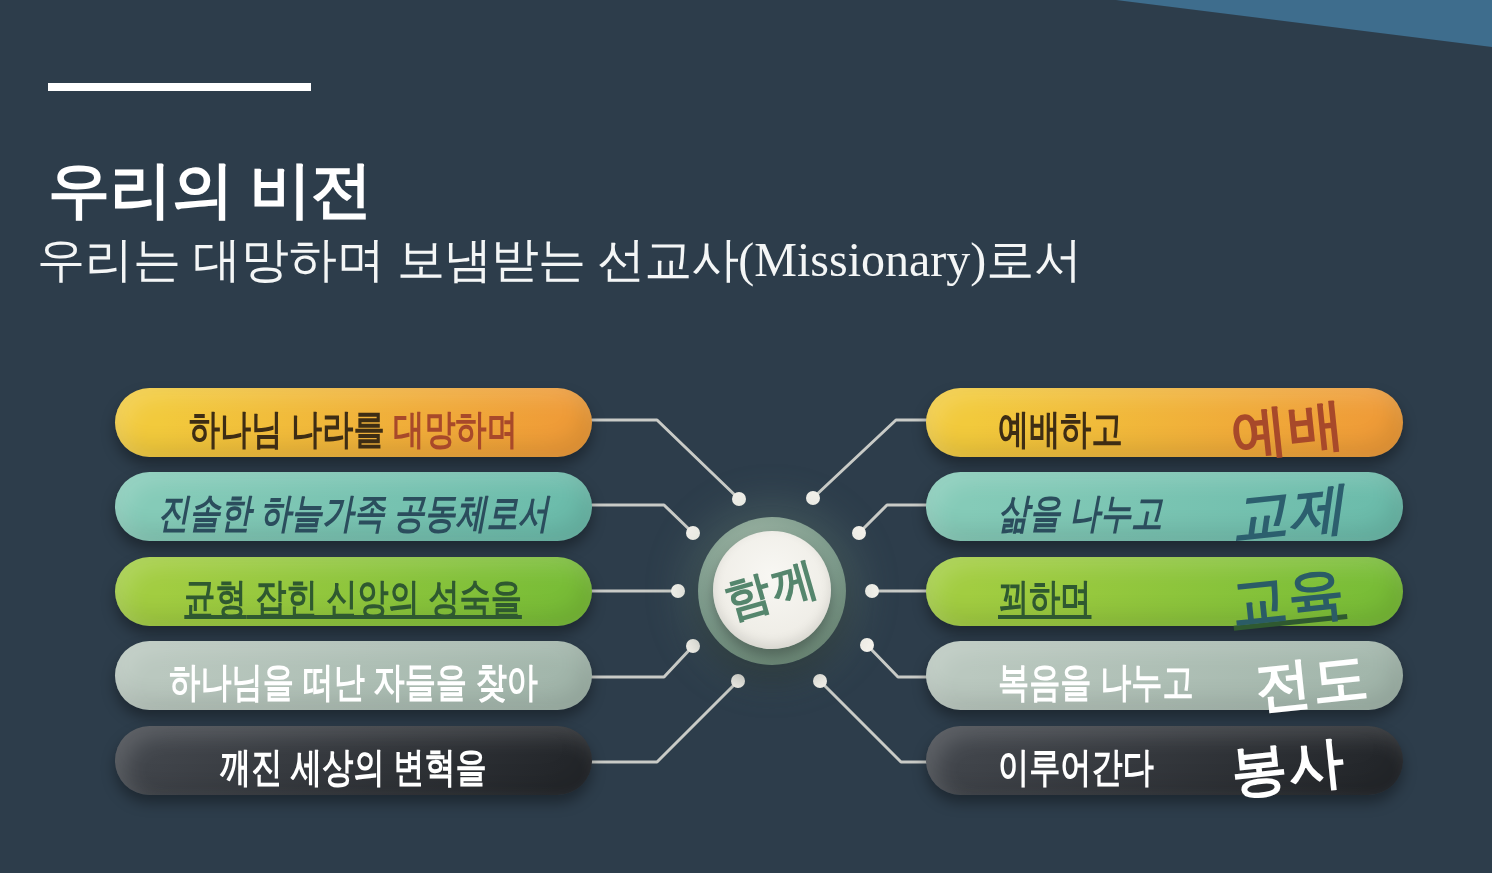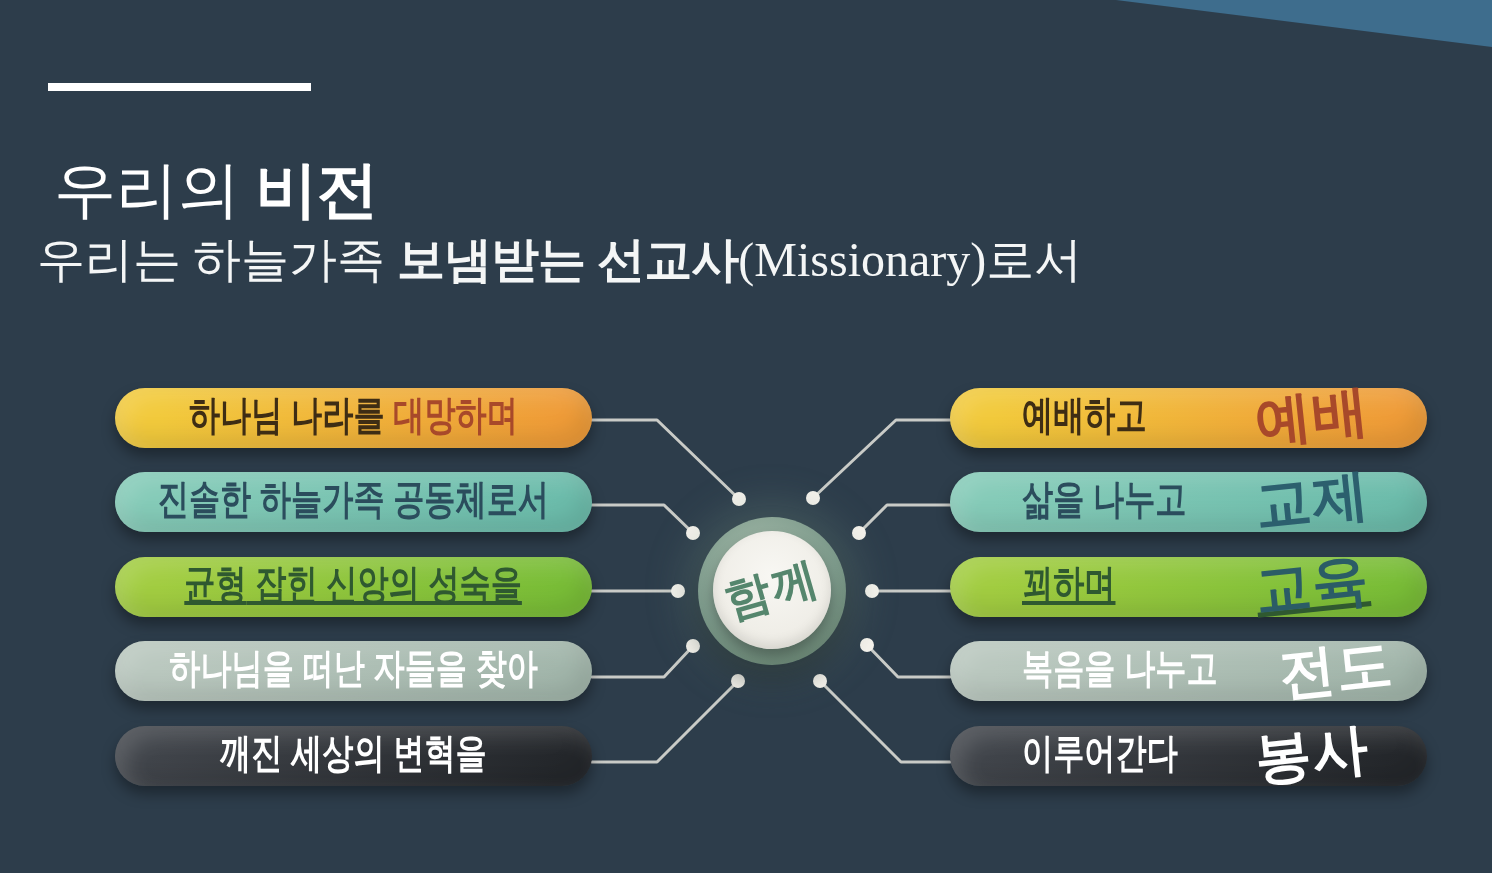--- a/index.html
+++ b/index.html
@@ -10,35 +10,35 @@
   }
   
   .corner-triangle{
     position:absolute;top:0;right:0;width:376px;height:47px;
     background:#3e6d8d;
     clip-path:polygon(0 0,100% 0,100% 100%);
   }
   
   .title-bar{position:absolute;left:48px;top:83px;width:263px;height:8px;background:#ffffff;}
   .page-title{position:absolute;left:48px;top:112px;font-size:62px;line-height:1.15;color:#ffffff;white-space:nowrap;}
-  .page-title .serif{font-family:"Liberation Serif", serif;font-weight:400;margin-left:6px;}
+  .page-title .serif{font-family:"Liberation Serif", serif;font-weight:700;}
   .page-title .sans-bold{font-family:Liberation Sans, sans-serif;font-weight:700;letter-spacing:-1px;}
   .page-subtitle{position:absolute;left:37px;top:232px;font-size:48px;line-height:1.15;color:#f4f6f6;white-space:nowrap;}
   .page-subtitle .serif{font-family:"Liberation Serif", serif;font-weight:500;}
-  .page-subtitle .sans-bold{font-family:"Liberation Sans", sans-serif;font-weight:700;letter-spacing:-1px;}
+  .page-subtitle .sans-bold{font-family:"Liberation Sans", sans-serif;font-weight:400;letter-spacing:-1px;}
 
   
   .connectors{position:absolute;left:0;top:0;width:1492px;height:873px;}
   .connectors polyline{fill:none;stroke:#c9cbc7;stroke-width:3;stroke-linecap:round;stroke-linejoin:round;}
   .connectors circle{fill:#f6f3ed;}
 
   
   .pill{
-    position:absolute;width:477px;height:60px;border-radius:37px;
-    display:flex;align-items:flex-start;justify-content:center;
+    position:absolute;width:477px;height:69px;border-radius:37px;
+    display:flex;align-items:flex-end;justify-content:center;
     font-size:41px;font-weight:600;white-space:nowrap;
     box-shadow:0 8px 14px rgba(0,0,0,0.35),
                inset 10px 10px 22px rgba(255,255,255,0.16),
                inset -8px -12px 22px rgba(0,0,0,0.10);
   }
   .pill .fit{display:inline-block;transform:scaleX(0.76);transform-origin:50% 50%;}
   .pill.right{justify-content:space-between;padding:0 58px 0 72px;box-sizing:border-box;}
   .pill.right .fit{transform-origin:0 50%;}
   .hl{font-weight:800;}
   .hand{
@@ -51,23 +51,23 @@
   .pill.c-teal{background:linear-gradient(100deg,#85cbb8 10%,#6cbcab 92%);color:#2b4d5d;}
   .pill.c-teal .hand{color:#2c5f6e;}
   .pill.c-green{background:linear-gradient(100deg,#a2cd41 10%,#79bd37 92%);color:#2f5930;text-decoration:underline;}
   .pill.c-green .hand{color:#2b5c66;}
   .pill.c-sage{background:linear-gradient(100deg,#bac8bf 10%,#a2b6ab 92%);color:#ffffff;}
   .pill.c-sage .hand{color:#ffffff;}
   .pill.c-dark{background:linear-gradient(115deg,#41454b 10%,#24272b 92%);color:#ffffff;}
   .pill.c-dark .hand{color:#ffffff;}
 
   
-  .row0{top:388px;} .row1{top:472px;} .row2{top:557px;} .row3{top:641px;} .row4{top:726px;}
+  .row0{top:388px;} .row1{top:472px;font-style:italic;} .row2{top:557px;} .row3{top:641px;} .row4{top:726px;}
   .pill.left{left:115px;}
-  .pill.right{left:950px;}
+  .pill.right{left:926px;}
 
   
   .center-ring{
     position:absolute;left:698px;top:517px;width:148px;height:148px;border-radius:50%;
     background:radial-gradient(circle at 42% 28%,#9fb6a6 0%,#7c998a 55%,#58725f 100%);
     box-shadow:0 0 42px 12px rgba(118,148,132,0.30), 0 16px 26px rgba(0,0,0,0.35);
   }
   .center-inner{
     position:absolute;left:15px;top:14px;width:118px;height:118px;border-radius:50%;
     background:radial-gradient(circle at 50% 38%,#f8f7f3 0%,#edebe4 80%);
@@ -81,21 +81,21 @@
 </style>
 </head>
 <body>
 
 <div class="corner-triangle"></div>
 
 <div class="title-bar"></div>
 
 <h1 class="page-title"><span class="serif">우리의 </span><span class="sans-bold">비전</span></h1>
 
-<div class="page-subtitle"><span class="serif">우리는 하늘가족 </span><span class="sans-bold">보냄받는 선교사</span><span class="serif">(Missionary)로서</span></div>
+<div class="page-subtitle"><span class="serif">우리는 대망하며 </span><span class="sans-bold">보냄받는 선교사</span><span class="serif">(Missionary)로서</span></div>
 
 <svg class="connectors" viewBox="0 0 1492 873" aria-hidden="true">
   <polyline points="592,420 657,420 739,499"></polyline>
   <polyline points="592,505 664,505 693,533"></polyline>
   <polyline points="592,591 678,591"></polyline>
   <polyline points="592,677 664,677 693,646"></polyline>
   <polyline points="592,762 657,762 738,681"></polyline>
   <polyline points="950,420 896,420 813,498"></polyline>
   <polyline points="950,505 887,505 859,533"></polyline>
   <polyline points="950,591 872,591"></polyline>

